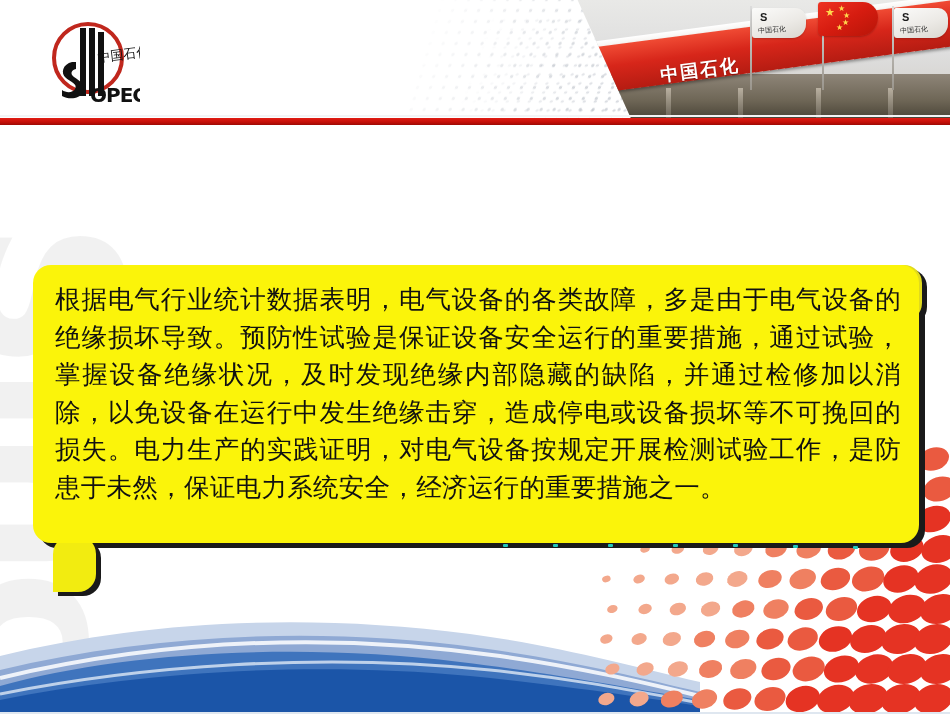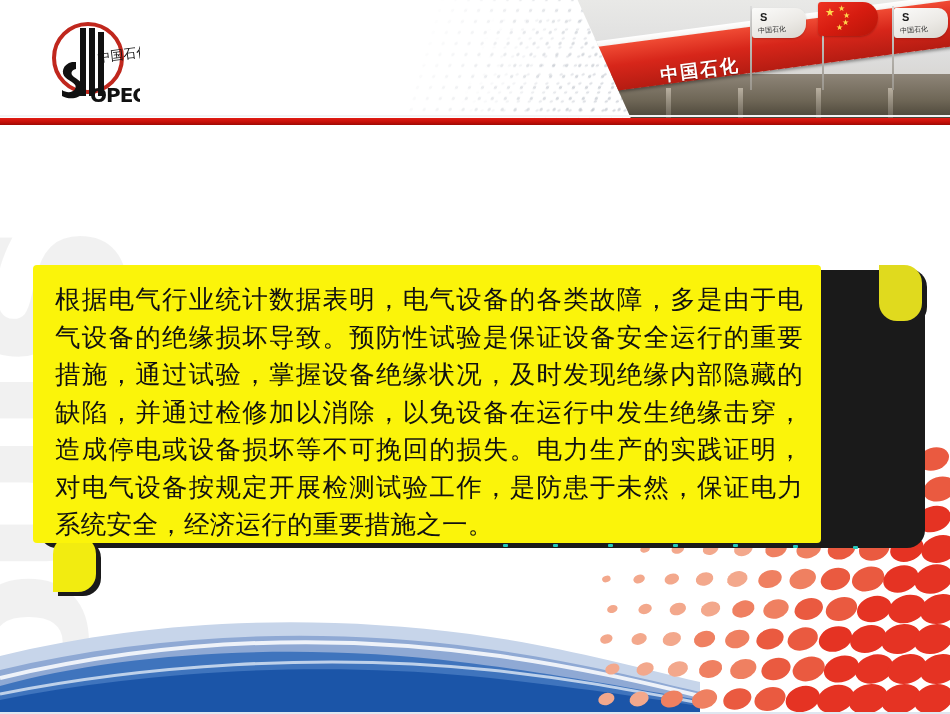--- a/index.html
+++ b/index.html
@@ -169,22 +169,22 @@
   }
   .callout-tab-tr{
     position:absolute;left:846px;top:0px;width:43px;height:56px;
     background:#e0da1e;border-radius:0 18px 18px 18px;
   }
   .callout-tab-bl{
     position:absolute;left:20px;top:271px;width:43px;height:56px;
     background:#f2ec10;border-radius:18px 18px 18px 0;
   }
   .callout{
-    position:absolute;left:0px;top:0px;width:788px;height:278px;
-    background:#fbf40a;border-radius:4px;
+    position:absolute;left:0px;top:0px;width:886px;height:278px;
+    background:#fbf40a;border-radius:18px;
     box-sizing:border-box;
     padding:16px 18px 6px 22px;
   }
   .callout-text{
     color:#111111;
     font-size:25.5px;
     line-height:37.5px;
     letter-spacing:0.3px;
     text-align:justify;
     text-justify:inter-character;

